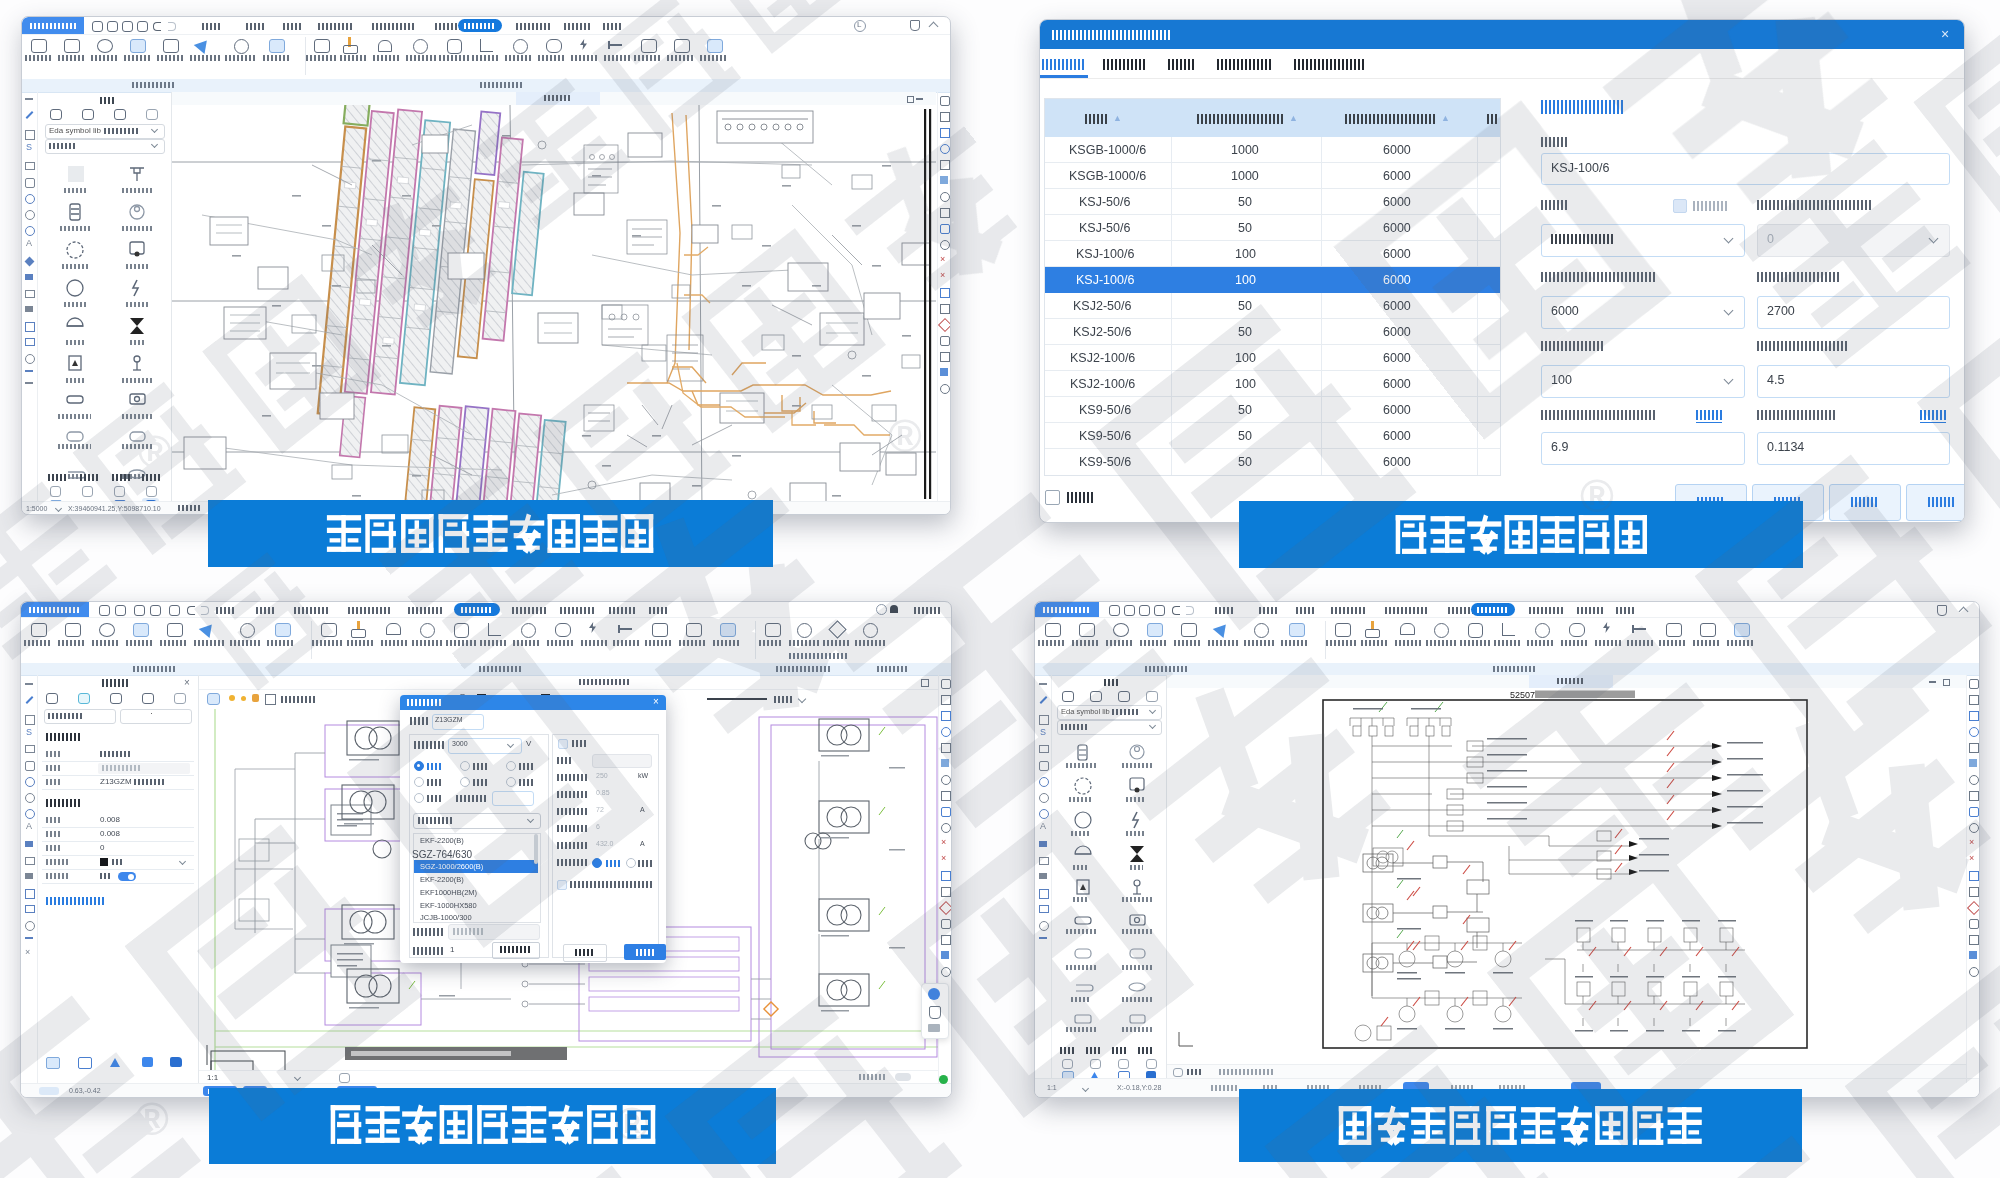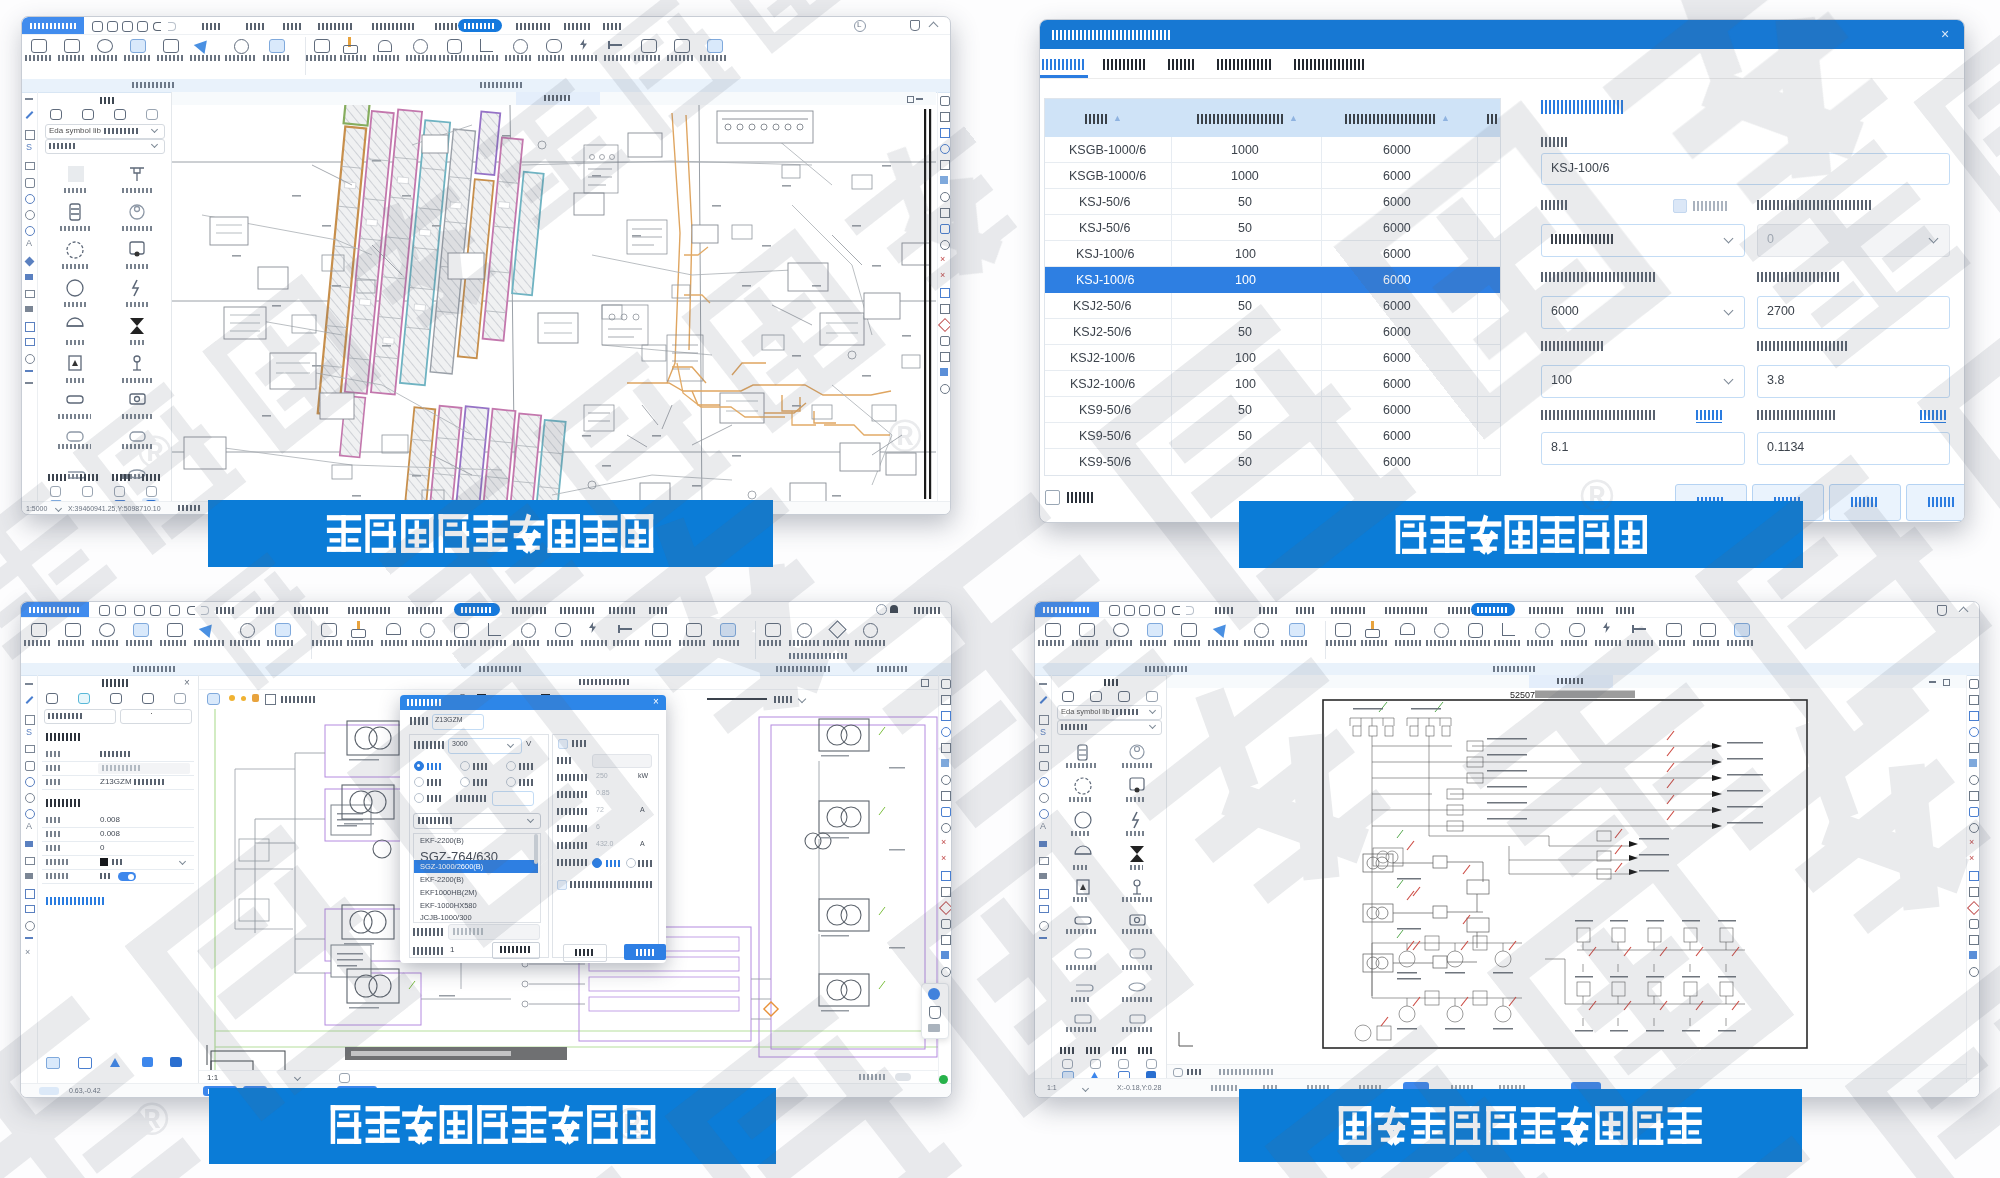--- a/index.html
+++ b/index.html
@@ -660,30 +660,30 @@
   <div class="chv" style="left:685px;top:287px"></div>
   <div class="inp" style="left:717px;top:276px;width:191px;height:31px"></div>
   <div class="tx" style="left:727px;top:284px;font-size:12.5px;color:#3c434c">2700</div>
 
   <div class="z" style="left:501px;top:321px;width:64px;height:10px"></div>
   <div class="z" style="left:717px;top:321px;width:92px;height:10px"></div>
   <div class="inp" style="left:501px;top:345px;width:202px;height:31px"></div>
   <div class="tx" style="left:511px;top:353px;font-size:12.5px;color:#3c434c">100</div>
   <div class="chv" style="left:685px;top:356px"></div>
   <div class="inp" style="left:717px;top:345px;width:191px;height:31px"></div>
-  <div class="tx" style="left:727px;top:353px;font-size:12.5px;color:#3c434c">3.8</div>
+  <div class="tx" style="left:727px;top:353px;font-size:12.5px;color:#3c434c">4.5</div>
 
   <div class="z" style="left:501px;top:390px;width:116px;height:10px"></div>
   <div class="z" style="left:656px;top:390px;width:26px;height:10px;--c:#2a7ce0"></div>
   <div class="a" style="left:656px;top:402px;width:26px;height:1px;background:#2a7ce0"></div>
   <div class="z" style="left:717px;top:390px;width:78px;height:10px"></div>
   <div class="z" style="left:880px;top:390px;width:26px;height:10px;--c:#2a7ce0"></div>
   <div class="a" style="left:880px;top:402px;width:26px;height:1px;background:#2a7ce0"></div>
   <div class="inp" style="left:501px;top:412px;width:202px;height:31px"></div>
-  <div class="tx" style="left:511px;top:420px;font-size:12.5px;color:#3c434c">8.1</div>
+  <div class="tx" style="left:511px;top:420px;font-size:12.5px;color:#3c434c">6.9</div>
   <div class="inp" style="left:717px;top:412px;width:191px;height:31px"></div>
   <div class="tx" style="left:727px;top:420px;font-size:12.5px;color:#3c434c">0.1134</div>
 
   <div class="a" style="left:635px;top:464px;width:70px;height:35px;background:#eaf3fd;border:1px solid #b5d3f3;border-radius:3px"></div>
   <div class="z" style="left:657px;top:477px;width:26px;height:10px;--c:#2d7de0"></div>
   <div class="a" style="left:712px;top:464px;width:70px;height:35px;background:#eaf3fd;border:1px solid #b5d3f3;border-radius:3px"></div>
   <div class="z" style="left:734px;top:477px;width:26px;height:10px;--c:#2d7de0"></div>
   <div class="a" style="left:789px;top:464px;width:70px;height:35px;background:#eaf3fd;border:1px solid #b5d3f3;border-radius:3px"></div>
   <div class="z" style="left:811px;top:477px;width:26px;height:10px;--c:#2d7de0"></div>
   <div class="a" style="left:866px;top:464px;width:70px;height:35px;background:#eaf3fd;border:1px solid #b5d3f3;border-radius:3px"></div>
@@ -1092,21 +1092,21 @@
         <div class="z" style="left:27px;top:100px;width:16px;height:7px"></div>
     <div class="z" style="left:56px;top:100px;width:30px;height:7px"></div>
     <div class="inp" style="left:92px;top:96px;width:40px;height:13px"></div>
 
     <div class="inp" style="left:13px;top:118px;width:126px;height:14px;border-color:#c9cfd7"></div>
     <div class="z" style="left:18px;top:122px;width:36px;height:7px"></div>
     <div class="chv" style="left:128px;top:122px;width:4px;height:4px"></div>
 
     <div class="a" style="left:13px;top:138px;width:126px;height:88px;border:1px solid #dfe3e8"></div>
     <div class="tx" style="left:20px;top:141px;font-size:7.5px;color:#454c57">EKF-2200(B)</div>
-    <div class="tx" style="left:20px;top:154px;font-size:13px;color:#454c57">SGZ-764/630</div>
+    <div class="tx" style="left:12px;top:154px;font-size:10px;color:#454c57">SGZ-764/630</div>
     <div class="a" style="left:14px;top:165px;width:124px;height:13px;background:#2e7fe2"></div>
     <div class="tx" style="left:20px;top:167px;font-size:7.5px;color:#fff">SGZ-1000/2600(B)</div>
     <div class="tx" style="left:20px;top:180px;font-size:7.5px;color:#454c57">EKF-2200(B)</div>
     <div class="tx" style="left:20px;top:193px;font-size:7.5px;color:#454c57">EKF1000HB(2M)</div>
     <div class="tx" style="left:20px;top:206px;font-size:7.5px;color:#454c57">EKF-1000HX580</div>
     <div class="tx" style="left:20px;top:218px;font-size:7.5px;color:#454c57">JCJB-1000/300</div>
     <div class="a" style="left:134px;top:139px;width:4px;height:30px;background:#d4d9df;border-radius:2px"></div>
 
     <div class="z" style="left:13px;top:233px;width:32px;height:8px"></div>
     <div class="inpg" style="left:48px;top:229px;width:90px;height:14px"></div>

